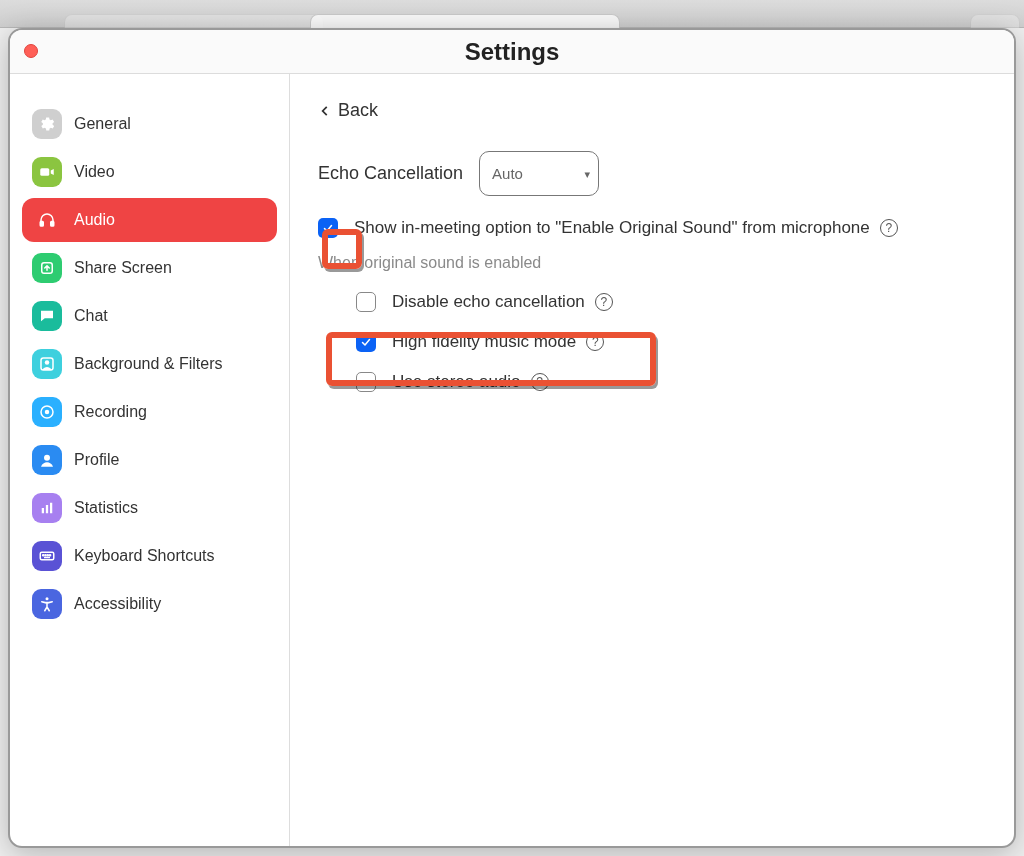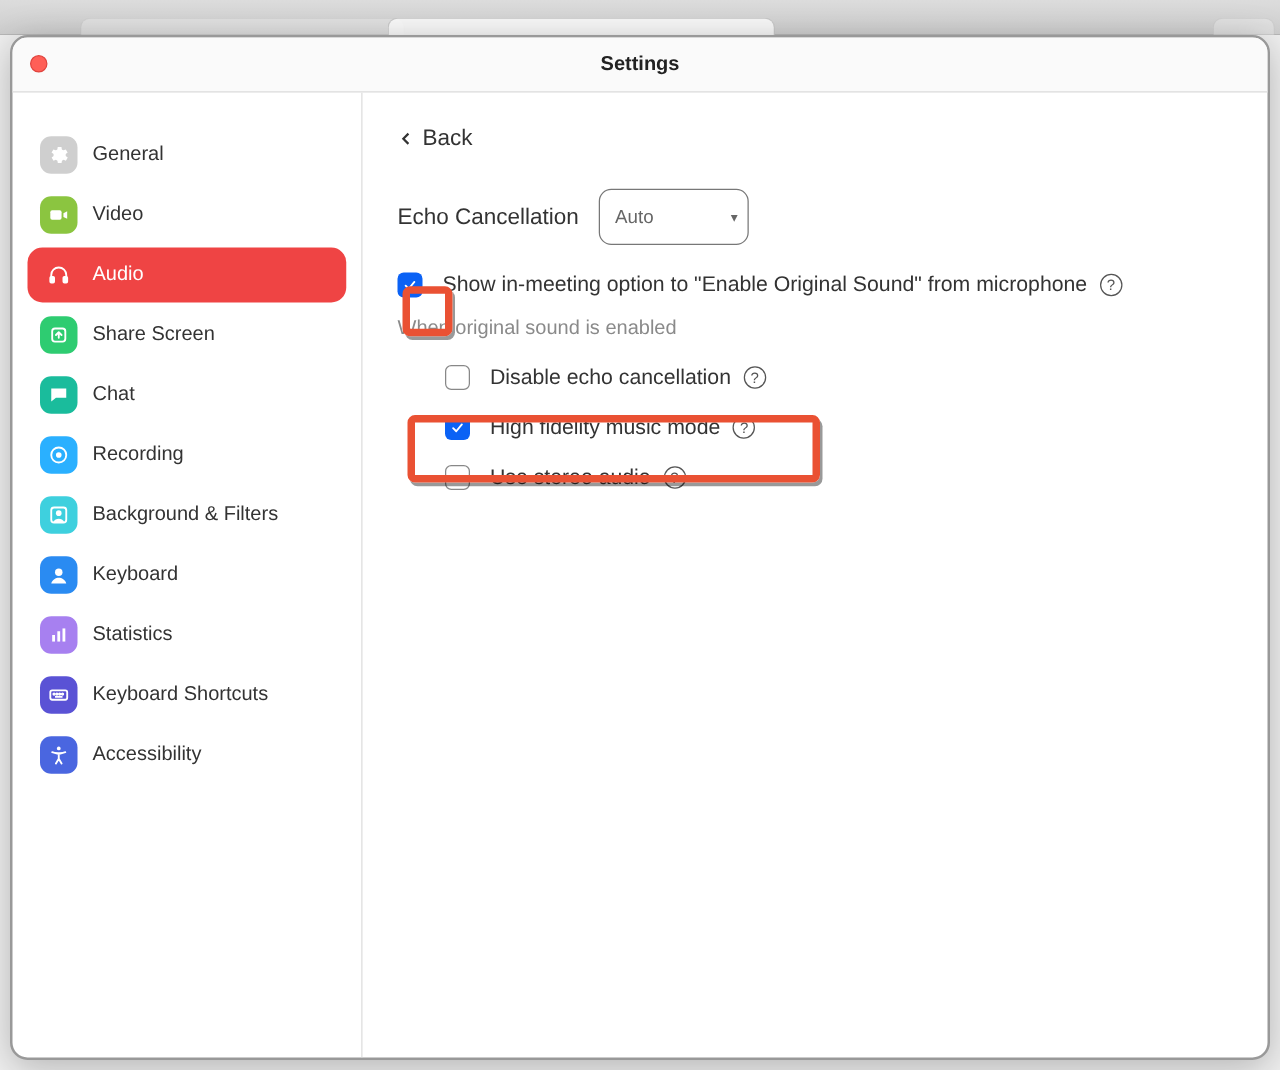--- a/index.html
+++ b/index.html
@@ -37,21 +37,21 @@
     border-bottom:1px solid #dcdcdc;
     position:relative;
     display:flex; align-items:center; justify-content:center;
     background:#fafafa;
   }
   .titlebar .close-dot {
     position:absolute; left:14px; top:14px;
     width:14px; height:14px; border-radius:50%;
     background:#ff5f57; border:1px solid #e0443e;
   }
-  .window-title { font-size:16px; font-weight:800; color:#222; }
+  .window-title { font-size:24px; font-weight:800; color:#222; }
 
   .body { display:flex; flex:1 1 auto; min-height:0; }
 
   .sidebar {
     width:280px; border-right:1px solid #ddd; padding:24px 8px;
   }
   .sb-item {
     display:flex; align-items:center;
     height:44px; padding-left:10px; margin:4px 4px;
     border-radius:12px; cursor:pointer;
@@ -198,48 +198,48 @@
         <div class="sb-item">
           <div class="sb-icon c-chat">
             <svg viewBox="0 0 24 24" fill="#fff">
                 <path d="M4 5h16v10H9l-5 4V5z"></path>
               </svg>
           </div>
           <span>Chat</span>
         </div>
 
         <div class="sb-item">
+          <div class="sb-icon c-bgf">
+            <svg viewBox="0 0 24 24" fill="#fff">
+                <rect x="4" y="4" width="16" height="16" rx="3" fill="none" stroke="#fff" stroke-width="2"></rect>
+                <circle cx="12" cy="10" r="3"></circle>
+                <path d="M6 20c1-3 4-4 6-4s5 1 6 4"></path>
+              </svg>
+          </div>
+          <span>Background &amp; Filters</span>
+        </div>
+
+        <div class="sb-item">
           <div class="sb-icon c-rec">
             <svg viewBox="0 0 24 24">
                 <circle cx="12" cy="12" r="8" fill="none" stroke="#fff" stroke-width="2"></circle>
                 <circle cx="12" cy="12" r="3" fill="#fff"></circle>
               </svg>
           </div>
           <span>Recording</span>
         </div>
 
         <div class="sb-item">
-          <div class="sb-icon c-bgf">
-            <svg viewBox="0 0 24 24" fill="#fff">
-                <rect x="4" y="4" width="16" height="16" rx="3" fill="none" stroke="#fff" stroke-width="2"></rect>
-                <circle cx="12" cy="10" r="3"></circle>
-                <path d="M6 20c1-3 4-4 6-4s5 1 6 4"></path>
-              </svg>
-          </div>
-          <span>Background &amp; Filters</span>
-        </div>
-
-        <div class="sb-item">
           <div class="sb-icon c-profile">
             <svg viewBox="0 0 24 24" fill="#fff">
                 <circle cx="12" cy="9" r="4"></circle>
                 <path d="M4 21c1-4 5-6 8-6s7 2 8 6"></path>
               </svg>
           </div>
-          <span>Keyboard</span>
+          <span>Profile</span>
         </div>
 
         <div class="sb-item">
           <div class="sb-icon c-stats">
             <svg viewBox="0 0 24 24" fill="#fff">
                 <rect x="5" y="12" width="3" height="7"></rect>
                 <rect x="10.5" y="8" width="3" height="11"></rect>
                 <rect x="16" y="5" width="3" height="14"></rect>
               </svg>
           </div>

